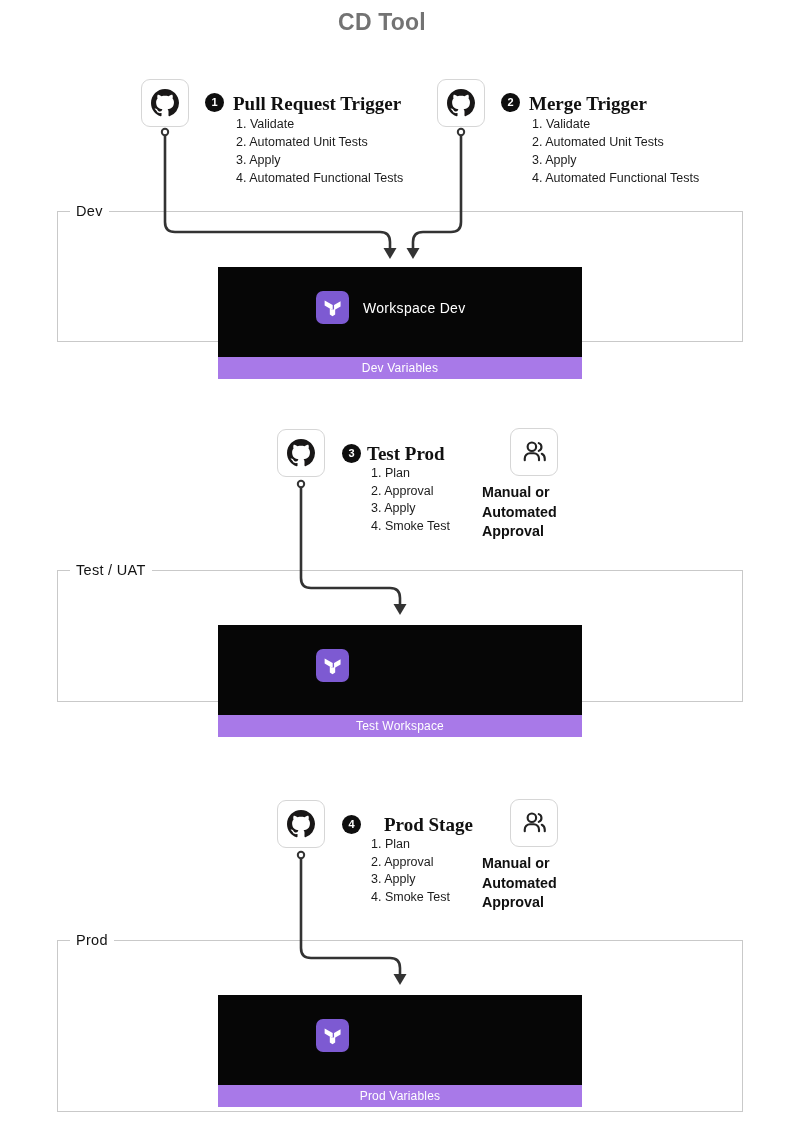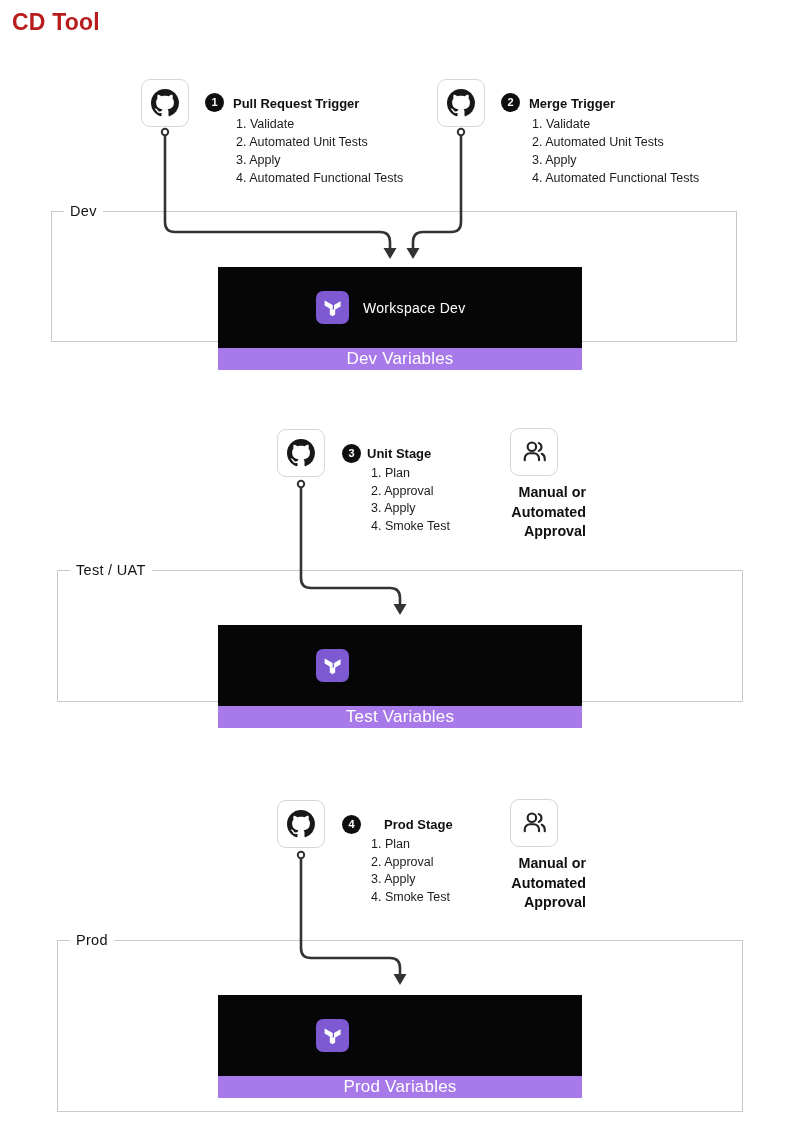--- a/index.html
+++ b/index.html
@@ -1,63 +1,63 @@
 <!DOCTYPE html>
 <html><head>
 <meta charset="utf-8">
 <style>
   html,body{margin:0;padding:0;background:#fff;}
   .canvas{position:relative;width:800px;height:1134px;background:#fff;overflow:hidden;
           font-family:"Liberation Sans","DejaVu Sans",sans-serif;color:#111;}
 
-  .page-title{position:absolute;left:12px;top:9px;width:764px;text-align:left;
-              font-size:23px;font-weight:700;letter-spacing:.2px;color:#b91c1c;}
+  .page-title{position:absolute;left:0;top:9px;width:764px;text-align:center;
+              font-size:23px;font-weight:700;letter-spacing:.2px;color:#737373;}
 
   
   .icon-box{position:absolute;width:48px;height:48px;box-sizing:border-box;background:#fff;
             border:1px solid #d6d6d6;border-radius:9px;display:flex;align-items:center;justify-content:center;}
 
   .badge{position:absolute;width:19px;height:19px;background:#0e0e0e;border-radius:50%;
          color:#fff;font-size:11px;font-weight:700;text-align:center;line-height:19px;}
 
-  .node-title{position:absolute;font-size:13px;font-weight:700;line-height:18px;
-              white-space:nowrap;color:#101010;}
+  .node-title{position:absolute;font-size:19px;font-weight:700;line-height:18px;
+              white-space:nowrap;color:#101010;font-family:Liberation Serif, serif;}
 
   .steps{position:absolute;font-size:12.5px;line-height:18px;color:#1c1c1c;white-space:nowrap;}
   .steps.tight{line-height:17.5px;}
 
-  .approval-text{position:absolute;width:104px;text-align:right;font-size:14.3px;
+  .approval-text{position:absolute;width:104px;text-align:left;font-size:14.3px;
                  font-weight:700;line-height:19.5px;color:#101010;}
 
   
   .env{position:absolute;border:1px solid #c9c9c9;box-sizing:border-box;}
   .env-label{position:absolute;left:12px;top:-9px;background:#fff;padding:0 6px;
              font-size:14.5px;font-weight:500;letter-spacing:.3px;line-height:17px;
              color:#131313;white-space:nowrap;}
 
   
   .ws{position:absolute;left:218px;width:364px;}
-  .ws-black{position:relative;height:81px;background:#060606;}
+  .ws-black{position:relative;height:90px;background:#060606;}
   .tf-icon{position:absolute;left:98px;top:24px;width:33px;height:33px;border-radius:7px;
            background:#7D5AD2;display:flex;align-items:center;justify-content:center;}
   .ws-title{position:absolute;left:145px;top:0;height:81px;display:flex;align-items:center;
             color:#fff;font-size:14px;letter-spacing:.3px;white-space:nowrap;}
-  .ws-bar{height:22px;background:#A879E8;color:#fff;text-align:center;font-size:17px;
+  .ws-bar{height:22px;background:#A879E8;color:#fff;text-align:center;font-size:12px;
           font-weight:500;line-height:22px;letter-spacing:.2px;}
 
   .flow{position:absolute;left:0;top:0;pointer-events:none;}
 </style>
 </head>
 <body>
 
 <div class="canvas">
 
   <div class="page-title">CD Tool</div>
 
-  <div class="env" style="left:51px;top:211px;width:686px;height:131px;text-align:center;">
+  <div class="env" style="left:57px;top:211px;width:686px;height:131px;text-align:center;">
     <span class="env-label">Dev</span>
   </div>
   <div class="env" style="left:57px;top:570px;width:686px;height:132px;">
     <span class="env-label">Test / UAT</span>
   </div>
   <div class="env" style="left:57px;top:940px;width:686px;height:172px;">
     <span class="env-label">Prod</span>
   </div>
 
   <svg class="flow" width="800" height="1134" viewBox="0 0 800 1134">
@@ -108,21 +108,21 @@
     <div>3. Apply</div>
     <div>4. Automated Functional Tests</div>
   </div>
 
   <div class="icon-box" style="left:277px;top:429px;">
     <svg width="28" height="28" viewBox="0 0 16 16">
       <path fill="#191717" fill-rule="evenodd" d="M8 0C3.58 0 0 3.58 0 8c0 3.54 2.29 6.53 5.47 7.59.4.07.55-.17.55-.38 0-.19-.01-.82-.01-1.49-2.01.37-2.53-.49-2.69-.94-.09-.23-.48-.94-.82-1.13-.28-.15-.68-.52-.01-.53.63-.01 1.08.58 1.23.82.72 1.21 1.87.87 2.33.66.07-.52.28-.87.51-1.07-1.78-.2-3.64-.89-3.64-3.95 0-.87.31-1.59.82-2.15-.08-.2-.36-1.02.08-2.12 0 0 .67-.21 2.2.82.64-.18 1.32-.27 2-.27s1.36.09 2 .27c1.53-1.04 2.2-.82 2.2-.82.44 1.1.16 1.92.08 2.12.51.56.82 1.27.82 2.15 0 3.07-1.87 3.75-3.65 3.95.29.25.54.73.54 1.48 0 1.07-.01 1.93-.01 2.2 0 .21.15.46.55.38A8.01 8.01 0 0 0 16 8c0-4.42-3.58-8-8-8z"></path>
     </svg>
   </div>
   <div class="badge" style="left:342px;top:444px;">3</div>
-  <div class="node-title" style="left:367px;top:445px;">Unit Stage</div>
+  <div class="node-title" style="left:367px;top:445px;">Test Prod</div>
   <div class="steps tight" style="left:371px;top:465px;">
     <div>1. Plan</div>
     <div>2. Approval</div>
     <div>3. Apply</div>
     <div>4. Smoke Test</div>
   </div>
   <div class="icon-box" style="left:510px;top:428px;">
     <svg width="30" height="30" viewBox="0 0 24 24" fill="none" stroke="#222222" stroke-width="1.7" stroke-linecap="round">
       <circle cx="10.3" cy="7.8" r="3.4"></circle>
       <path d="M15.8 4.9 a3.3 3.3 0 0 1 0 6.2"></path>
@@ -172,21 +172,21 @@
   <div class="ws" style="top:625px;">
     <div class="ws-black">
       <span class="tf-icon">
         <svg width="23" height="23" viewBox="0 0 24 24" fill="#ffffff">
           <polygon points="3.8,4.6 12.2,9.4 12.2,14.8 3.8,10"></polygon>
           <polygon points="13.6,9.4 20.4,5.5 20.4,10.9 13.6,14.8"></polygon>
           <polygon points="9.2,13 12,14.6 14.8,13 14.8,19.4 12,21 9.2,19.4"></polygon>
         </svg>
       </span>
     </div>
-    <div class="ws-bar">Test Variables</div>
+    <div class="ws-bar">Test Workspace</div>
   </div>
 
   <div class="ws" style="top:995px;">
     <div class="ws-black">
       <span class="tf-icon">
         <svg width="23" height="23" viewBox="0 0 24 24" fill="#ffffff">
           <polygon points="3.8,4.6 12.2,9.4 12.2,14.8 3.8,10"></polygon>
           <polygon points="13.6,9.4 20.4,5.5 20.4,10.9 13.6,14.8"></polygon>
           <polygon points="9.2,13 12,14.6 14.8,13 14.8,19.4 12,21 9.2,19.4"></polygon>
         </svg>

